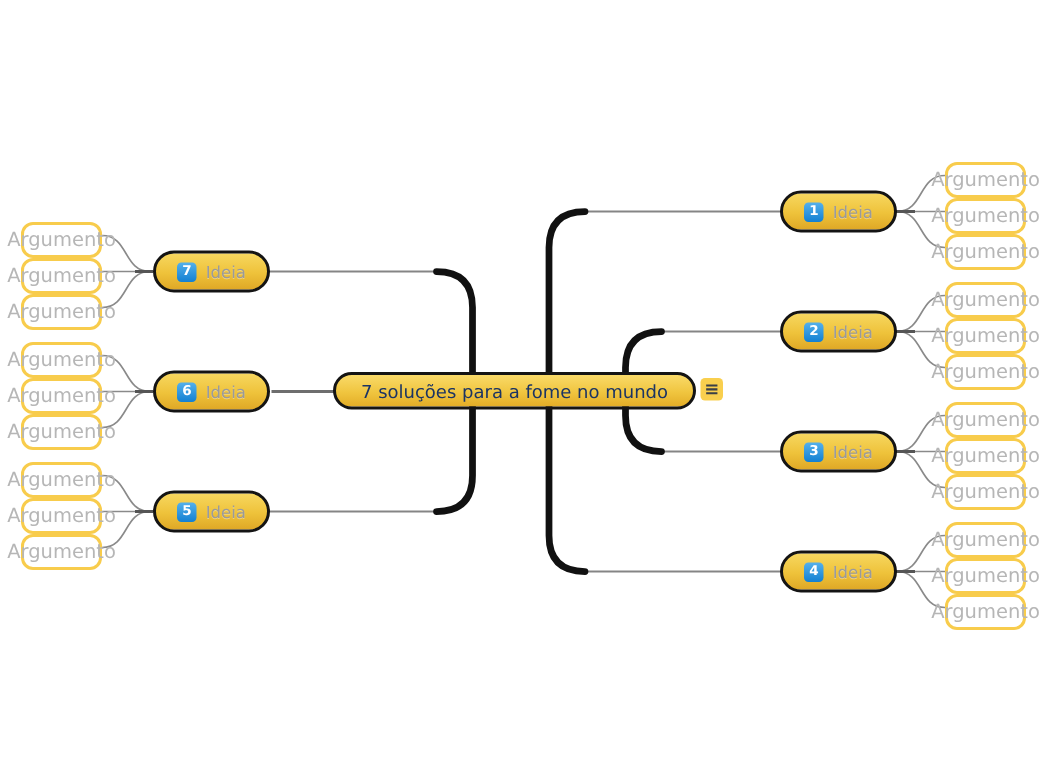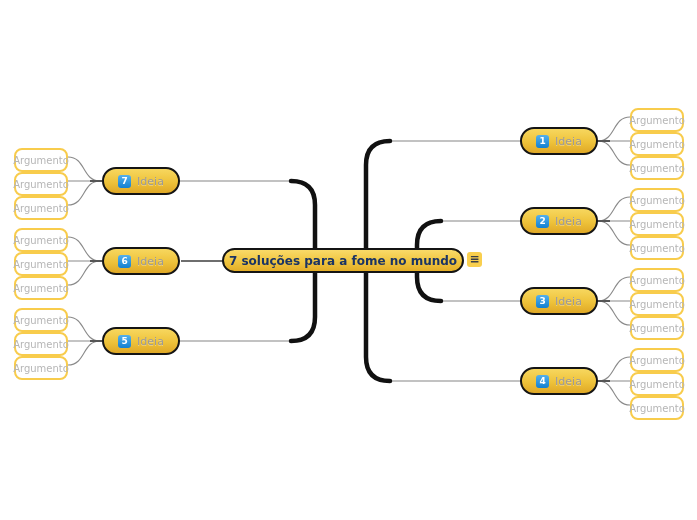--- a/index.html
+++ b/index.html
@@ -19,21 +19,21 @@
   
   .central-node {
     position: absolute;
     left: 222px; top: 248px;
     width: 242px; height: 25px;
     box-sizing: border-box;
     background: linear-gradient(180deg, #f9da69 0%, #f0c53f 55%, #e3ad27 100%);
     border: 2px solid #141414;
     border-radius: 13px;
     display: flex; align-items: center; justify-content: center;
-    font-size: 12px; font-weight: bold; color: #1b3464;
+    font-size: 12px; font-weight: normal; color: #1b3464;
     white-space: nowrap;
     z-index: 3;
   }
   .menu-btn {
     position: absolute;
     left: 467px; top: 252px;
     width: 15px; height: 15px;
     background: #f9cf4e;
     border-radius: 3px;
     display: flex; align-items: center; justify-content: center;
@@ -72,21 +72,21 @@
   }
   
   .arg-node {
     position: absolute;
     width: 54px; height: 24px;
     box-sizing: border-box;
     background: #ffffff;
     border: 2px solid #f8cc4c;
     border-radius: 8px;
     display: flex; align-items: center; justify-content: center;
-    font-size: 10px;
+    font-size: 13px;
     color: #b6b6b6;
     z-index: 2;
     white-space: nowrap;
     cursor: pointer;
   }
 </style>
 </head>
 <body>
 
 <div id="canvas">

